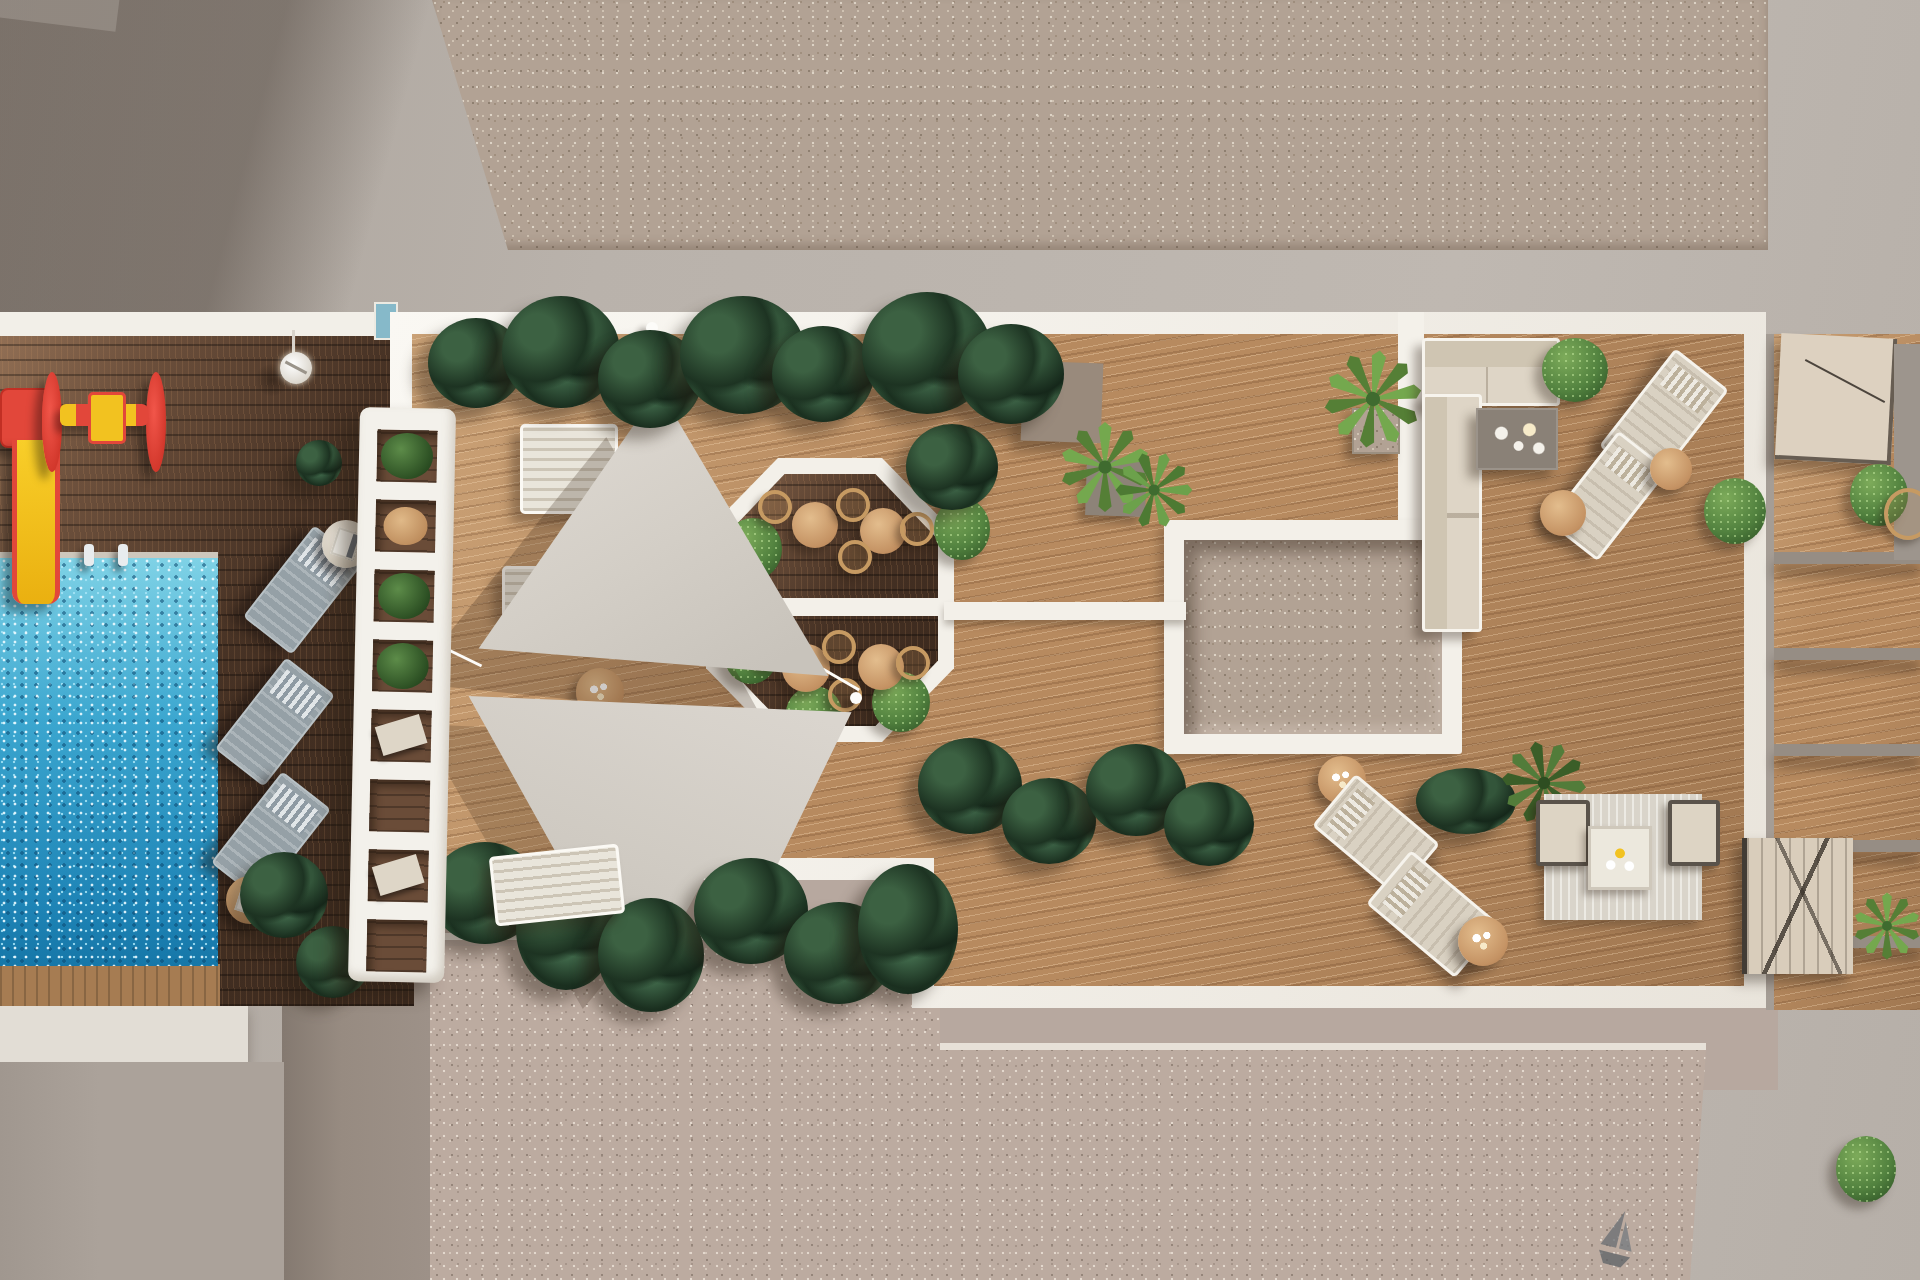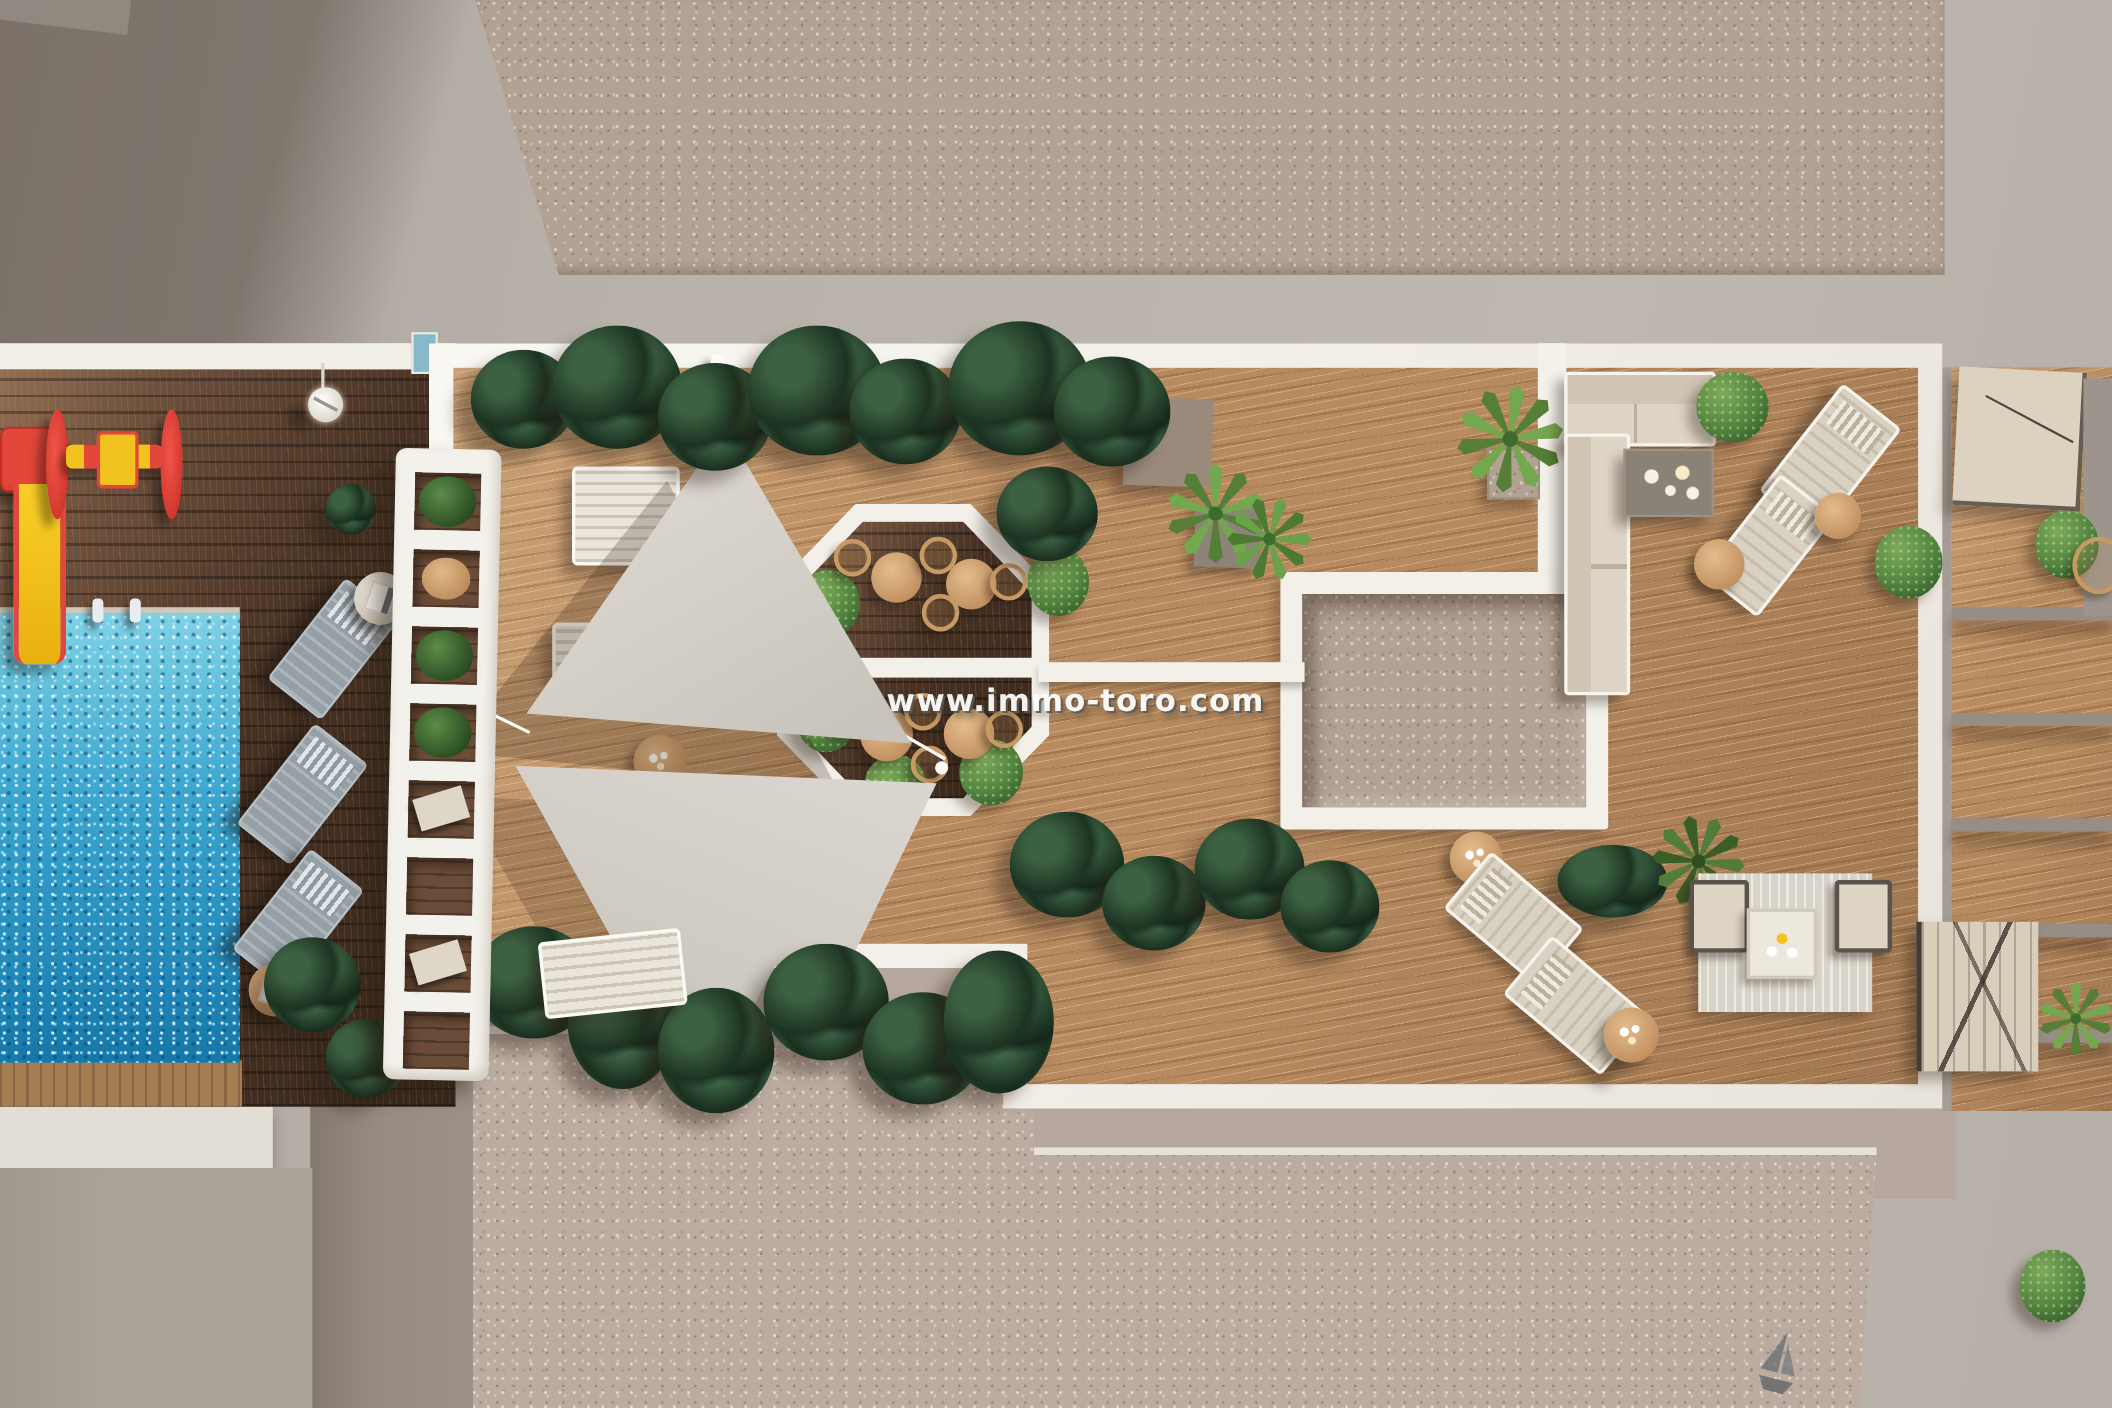--- a/index.html
+++ b/index.html
@@ -338,15 +338,14 @@
     <div class="hole lg" style="top:442px;"></div>
     <div class="hole" style="top:512px;"></div>
   </div>
 
   <svg class="abs" style="left:1594px;top:1206px;width:48px;height:68px;opacity:.75;transform:rotate(14deg);" viewBox="0 0 24 32">
     <path d="M12 1 L12 20 L4 20 Z" fill="#686d72"></path>
     <path d="M13.5 6 L13.5 20 L20 20 Z" fill="#757a7f"></path>
     <path d="M4 23 h16 l-3.5 6 h-9 z" fill="#5d6266"></path>
   </svg>
 
-  <div class="abs watermark" style="left:806px;top:620px;">www.immo-toro.com</div>
 
 </div>
 
 </body></html>

